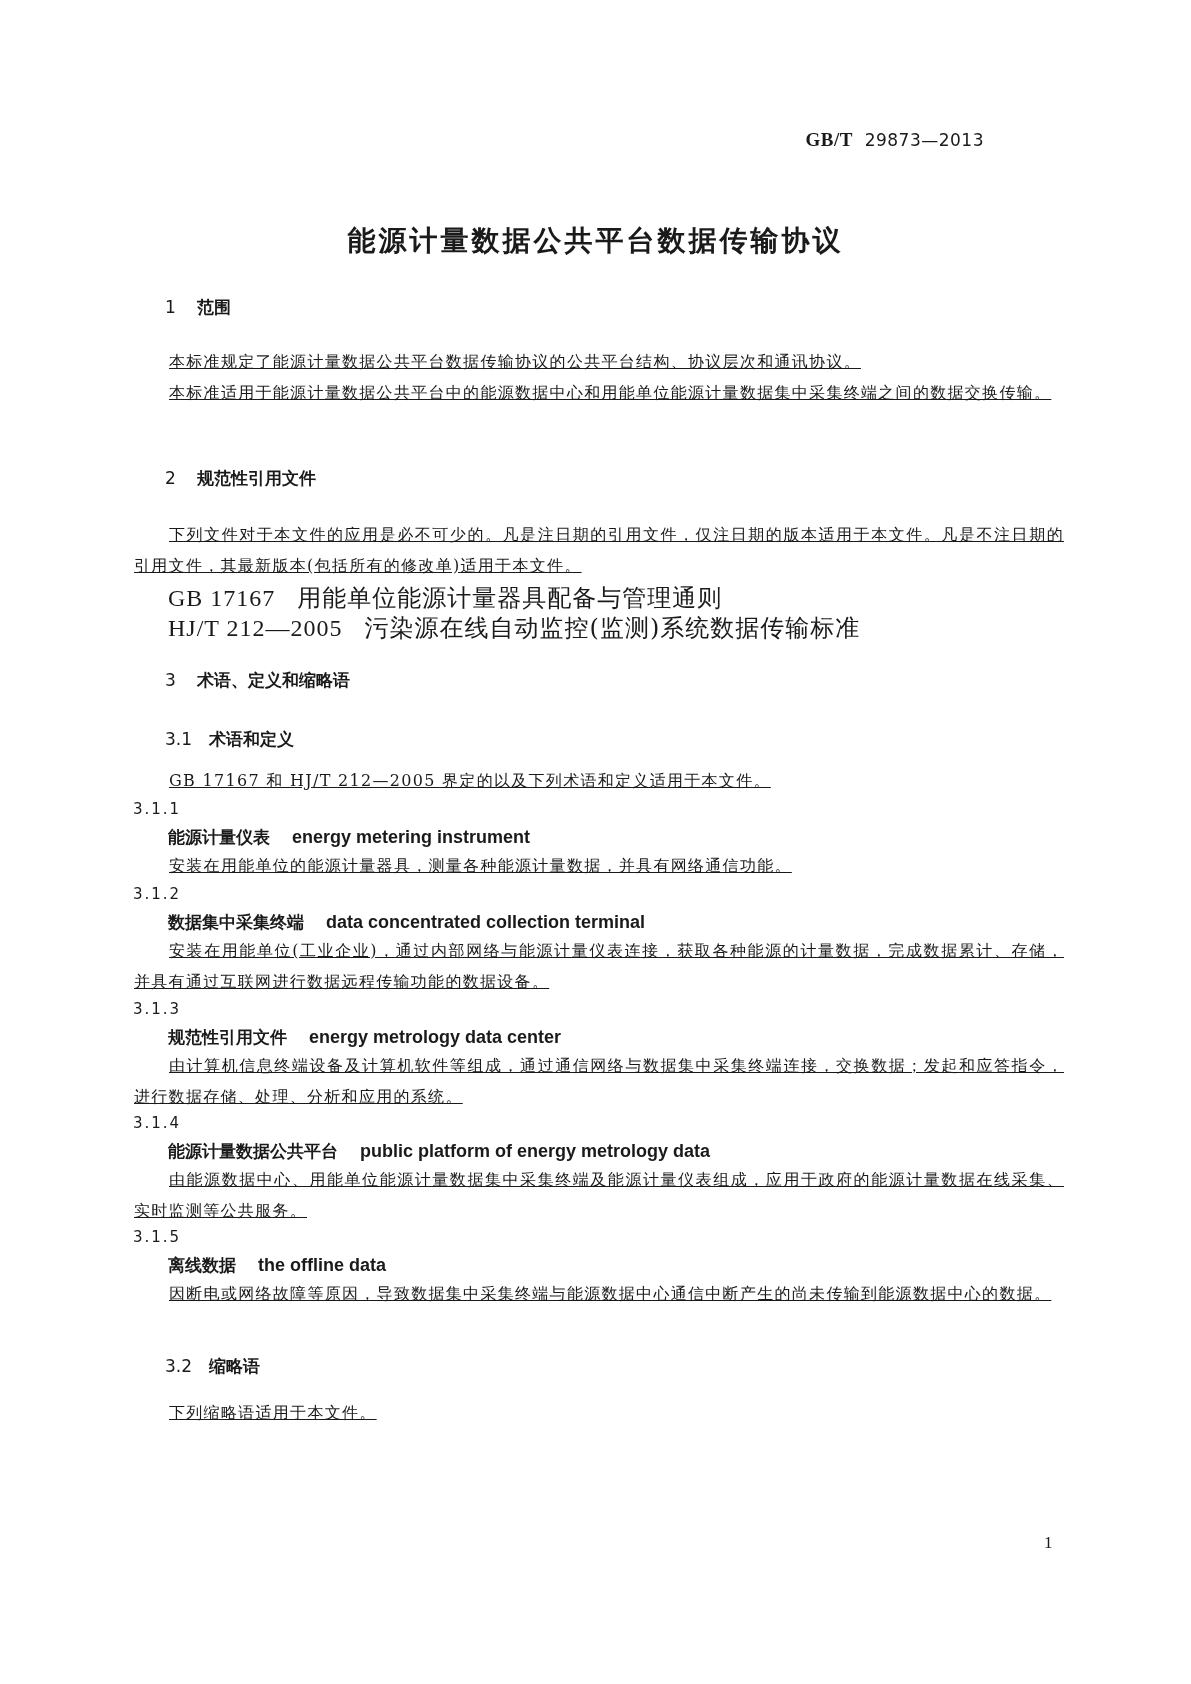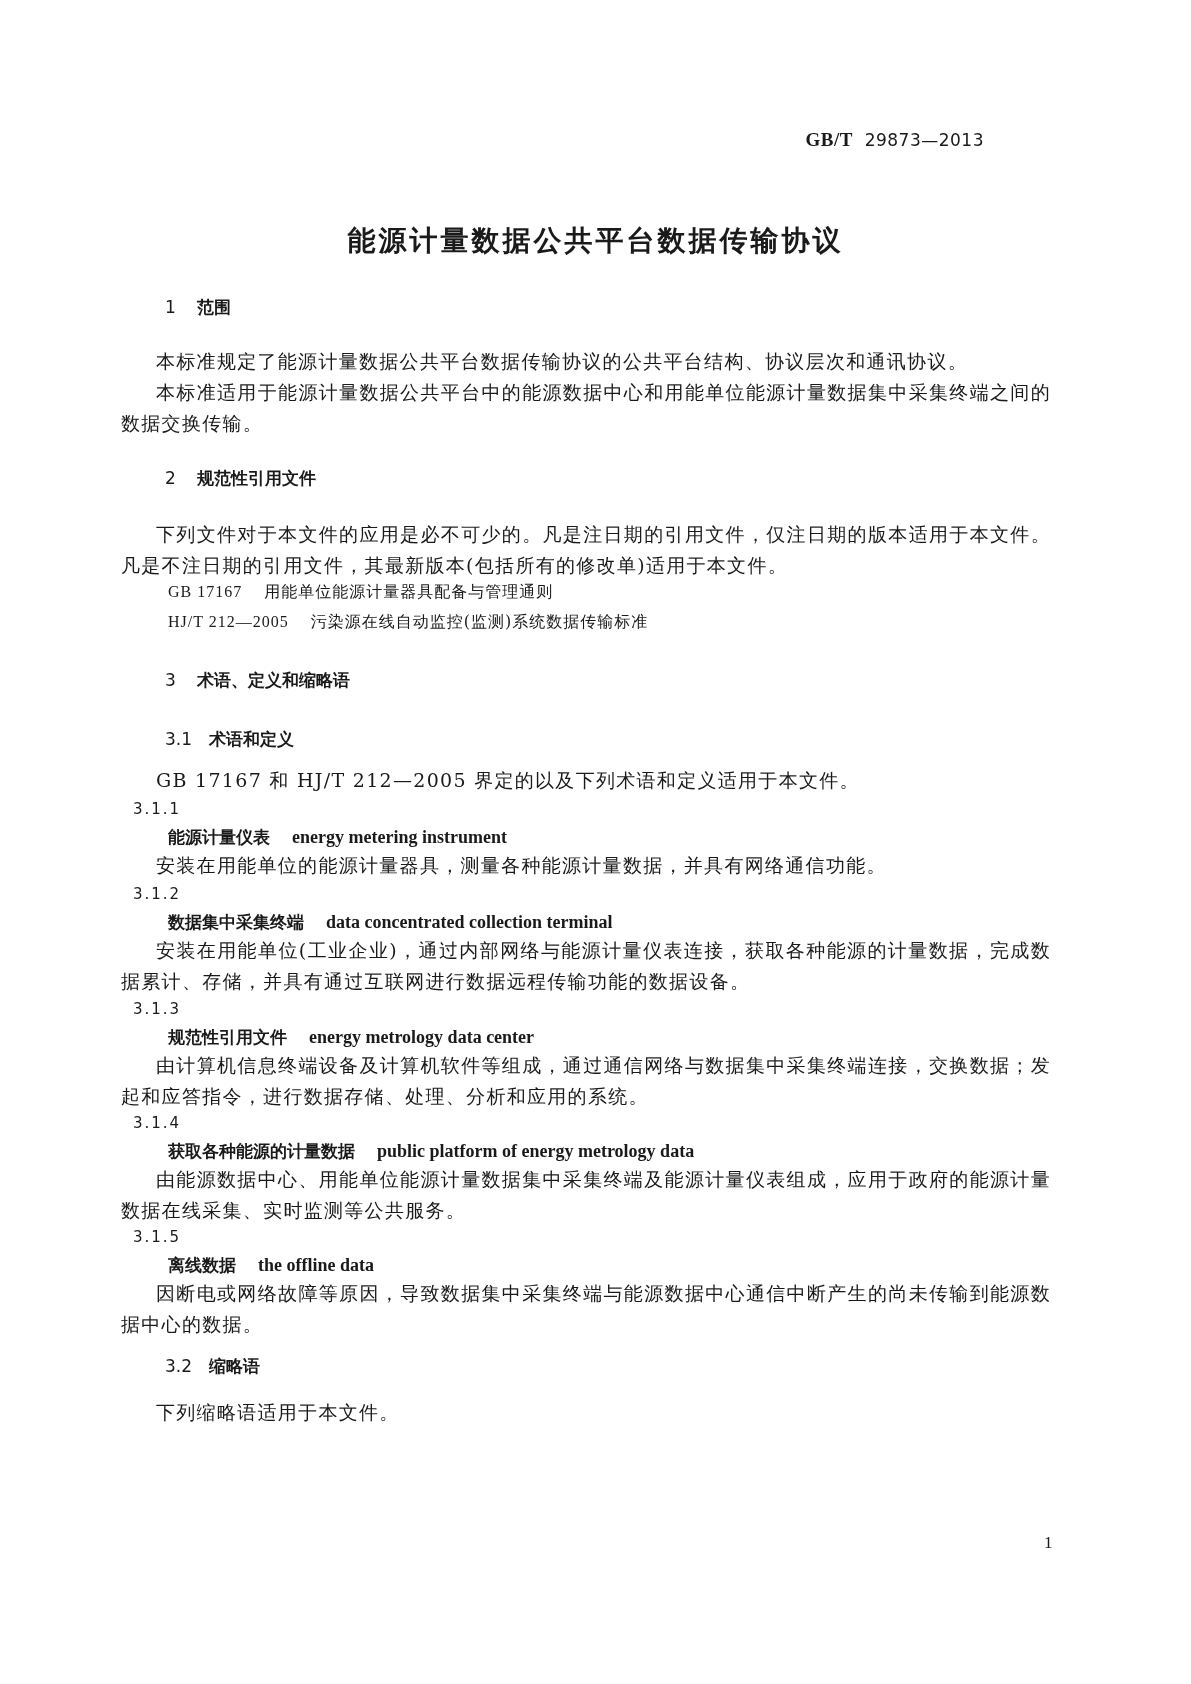--- a/index.html
+++ b/index.html
@@ -7,27 +7,27 @@
          font-family: "DejaVu Serif", "Liberation Serif", serif; }
   .abs { position:absolute; }
   .std-code { right:207px; top:129px; font-size:17px; letter-spacing:0.5px; }
   .std-code b { font-family:"Liberation Serif", serif; font-weight:bold; font-size:19px; }
   .std-code span.num { font-family:"DejaVu Sans", sans-serif; font-size:17px; }
   .doc-title { left:0; width:1191px; top:222px; text-align:center; font-family:"DejaVu Sans", sans-serif;
                font-weight:bold; font-size:28px; letter-spacing:3px; }
   .h1 { left:133px; font-family:"DejaVu Sans", sans-serif; font-weight:bold; font-size:17px;margin-left:32px; }
   .h1 .n { display:inline-block; width:32px; font-weight:normal; }
   .h2 .n { width:44px; }
-  .para { left:121px; width:930px; font-size:19px; line-height:31px; text-align:justify; letter-spacing:1.3px; }
+  .para { left:134px; width:930px; font-size:16px; line-height:31px; text-align:justify; letter-spacing:1.3px;text-decoration:underline; }
   .indent { text-indent:35px; }
-  .ref { left:168px; font-size:16px; letter-spacing:1px; }
+  .ref { left:168px; font-size:24px; letter-spacing:1px; }
   .ref .code { font-family:"Liberation Serif", serif; display:inline-block; margin-right:22px; }
   .clause-num { left:133px; font-family:"DejaVu Sans", sans-serif; font-size:15px; letter-spacing:2px; }
   .term { left:168px; font-family:"DejaVu Sans", sans-serif; font-weight:bold; font-size:17px; }
-  .term .en { font-family:Liberation Serif, serif; font-weight:bold; font-size:18px; margin-left:22px; }
+  .term .en { font-family:Liberation Sans, sans-serif; font-weight:bold; font-size:18px; margin-left:22px; }
   .page-num { left:1044px; top:1533px; font-family:"Liberation Serif", serif; font-size:17px; }
 </style>
 </head>
 <body>
 
 <div class="abs std-code">
   <b>GB/T</b>&nbsp;
   <span class="num">29873—2013</span>
 </div>
 
@@ -71,21 +71,21 @@
 <div class="abs para indent" style="top:935px;">安装在用能单位(工业企业)，通过内部网络与能源计量仪表连接，获取各种能源的计量数据，完成数据累计、存储，并具有通过互联网进行数据远程传输功能的数据设备。</div>
 
 <div class="abs clause-num" style="top:1000px;">3.1.3</div>
 <div class="abs term" style="top:1026px;">
   <span>规范性引用文件</span><span class="en">energy metrology data center</span>
 </div>
 <div class="abs para indent" style="top:1050px;">由计算机信息终端设备及计算机软件等组成，通过通信网络与数据集中采集终端连接，交换数据；发起和应答指令，进行数据存储、处理、分析和应用的系统。</div>
 
 <div class="abs clause-num" style="top:1114px;">3.1.4</div>
 <div class="abs term" style="top:1140px;">
-  <span>获取各种能源的计量数据</span><span class="en">public platform of energy metrology data</span>
+  <span>能源计量数据公共平台</span><span class="en">public platform of energy metrology data</span>
 </div>
 <div class="abs para indent" style="top:1164px;">由能源数据中心、用能单位能源计量数据集中采集终端及能源计量仪表组成，应用于政府的能源计量数据在线采集、实时监测等公共服务。</div>
 
 <div class="abs clause-num" style="top:1228px;">3.1.5</div>
 <div class="abs term" style="top:1254px;">
   <span>离线数据</span><span class="en">the offline data</span>
 </div>
 <div class="abs para indent" style="top:1278px;">因断电或网络故障等原因，导致数据集中采集终端与能源数据中心通信中断产生的尚未传输到能源数据中心的数据。</div>
 
 <div class="abs h1 h2" style="top:1355px;">

